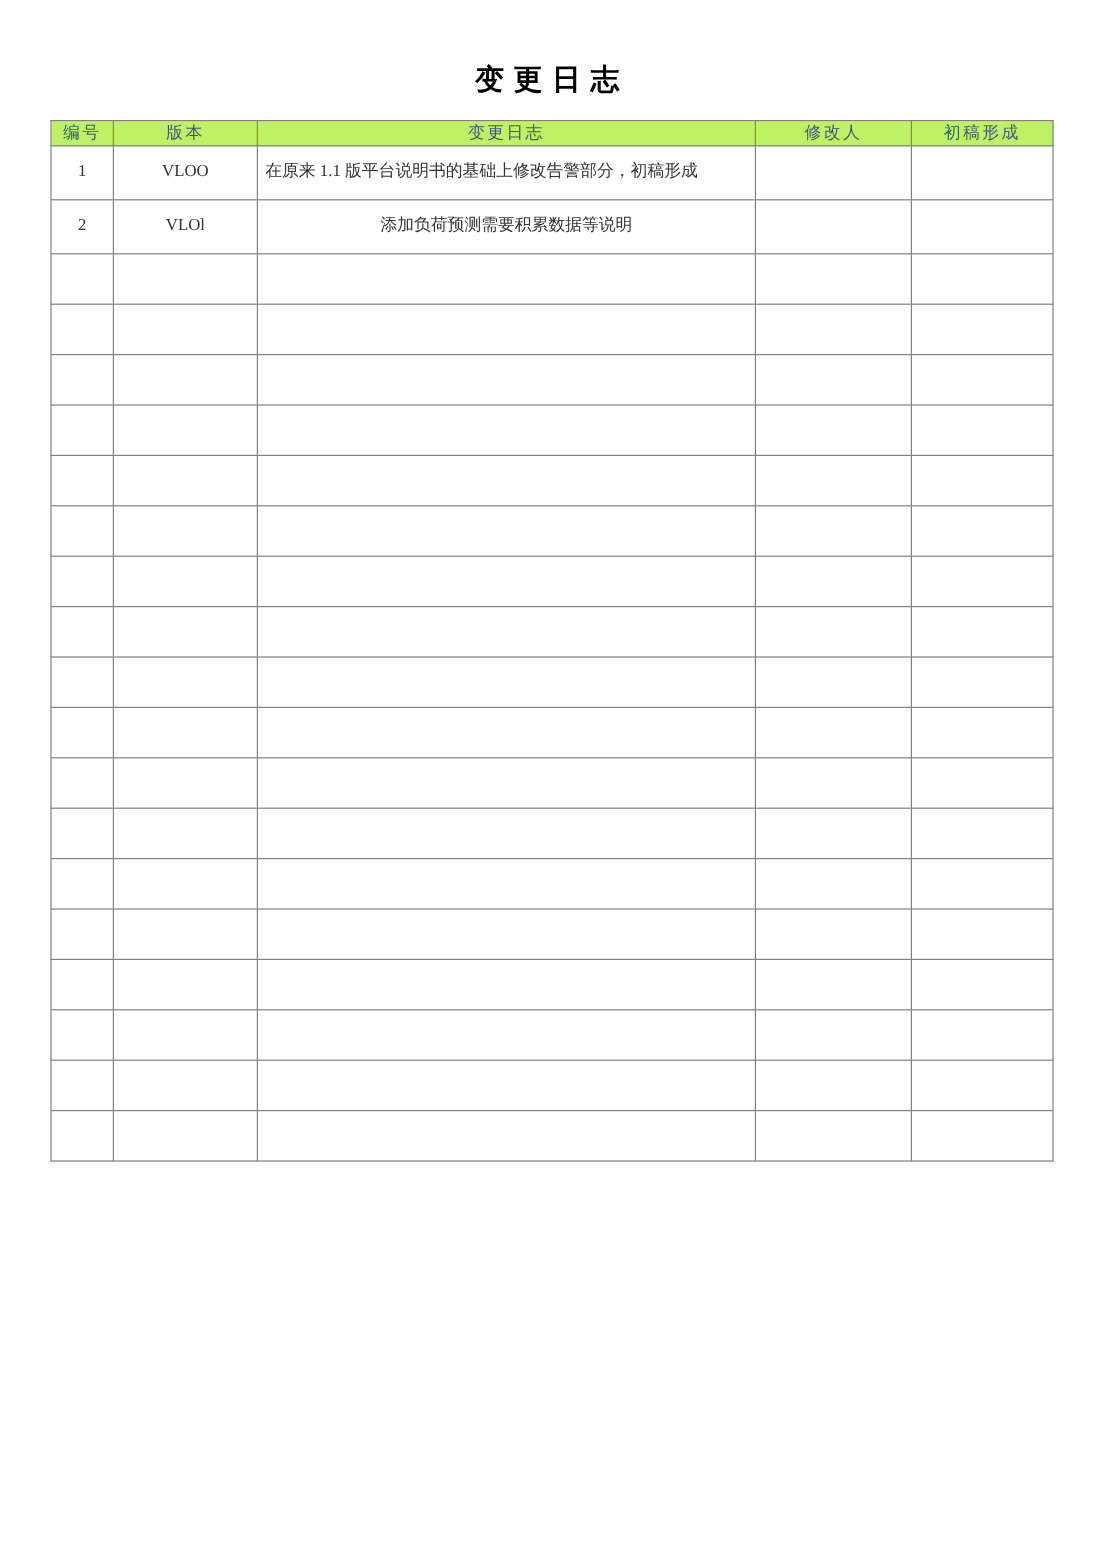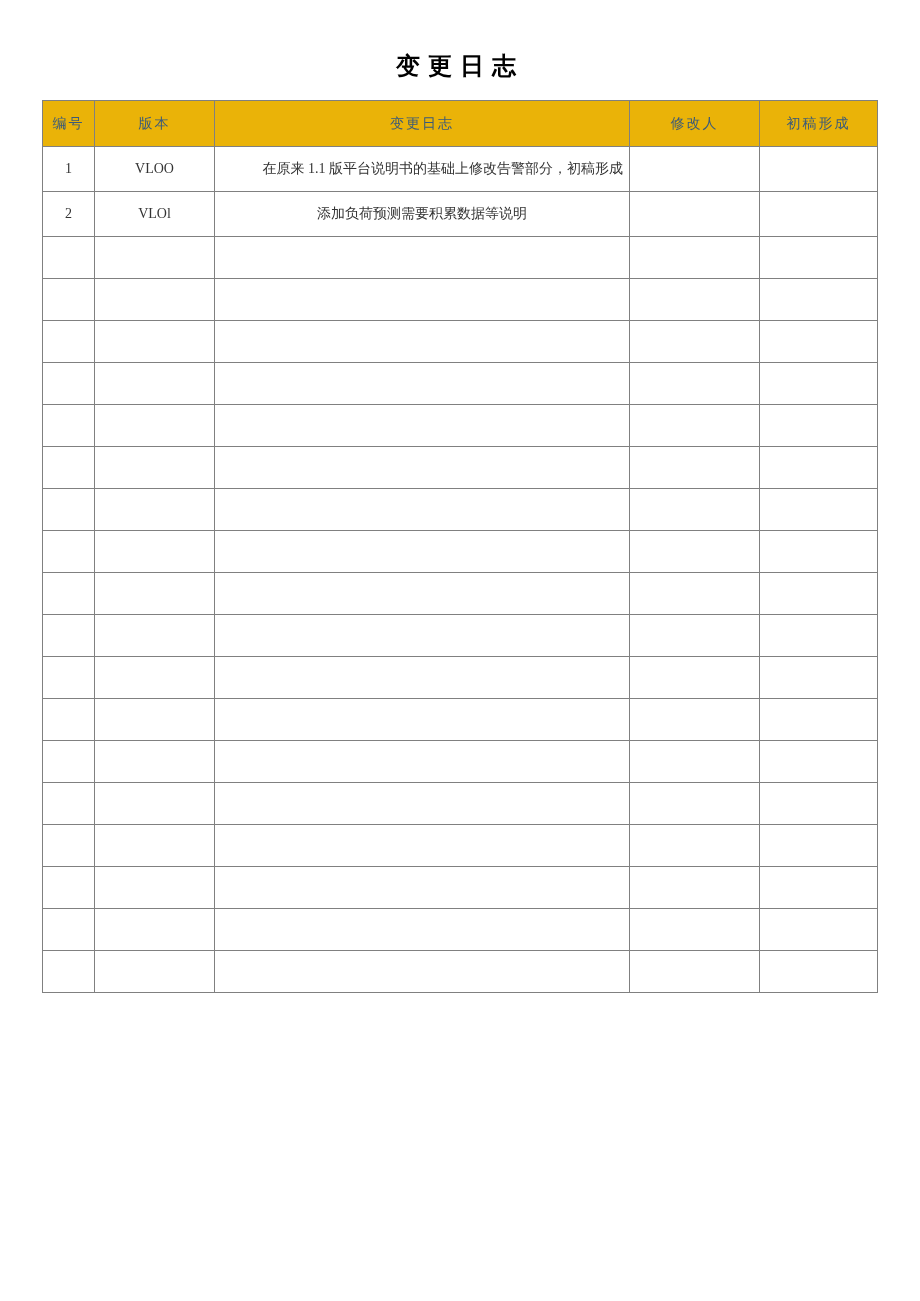--- a/index.html
+++ b/index.html
@@ -25,34 +25,34 @@
     }
     th, td {
       border: 1px solid #808080;
       font-size: 14px;
       color: #333;
       vertical-align: middle;
       text-align: center;
       padding: 0 4px;
     }
     th {
-      background: #eab308;
-      height: 46px;
+      background: #bef264;
+      height: 21px;
       font-weight: normal;
       color: #3a5a7a;
       letter-spacing: 2px;
     }
     .col-id     { width: 52px; }
     .col-ver    { width: 120px; }
     .col-cont   { width: auto; }
     .col-author { width: 130px; }
     .col-date   { width: 118px; }
     tbody td { height: 42px; }
     tbody td.content {
-      text-align: right;
+      text-align: left;
       padding: 8px 6px;
       line-height: 2.0;
     }
     tbody td.content.center { text-align: center; font-family: Liberation Serif, serif; }
     tbody tr.tall td { height: auto; }
     .ver { font-family: "Times New Roman", serif; font-size: 14px; }
     .idnum { font-family: "Times New Roman", serif; font-size: 14px; }
   </style>
 </head>
 <body>

